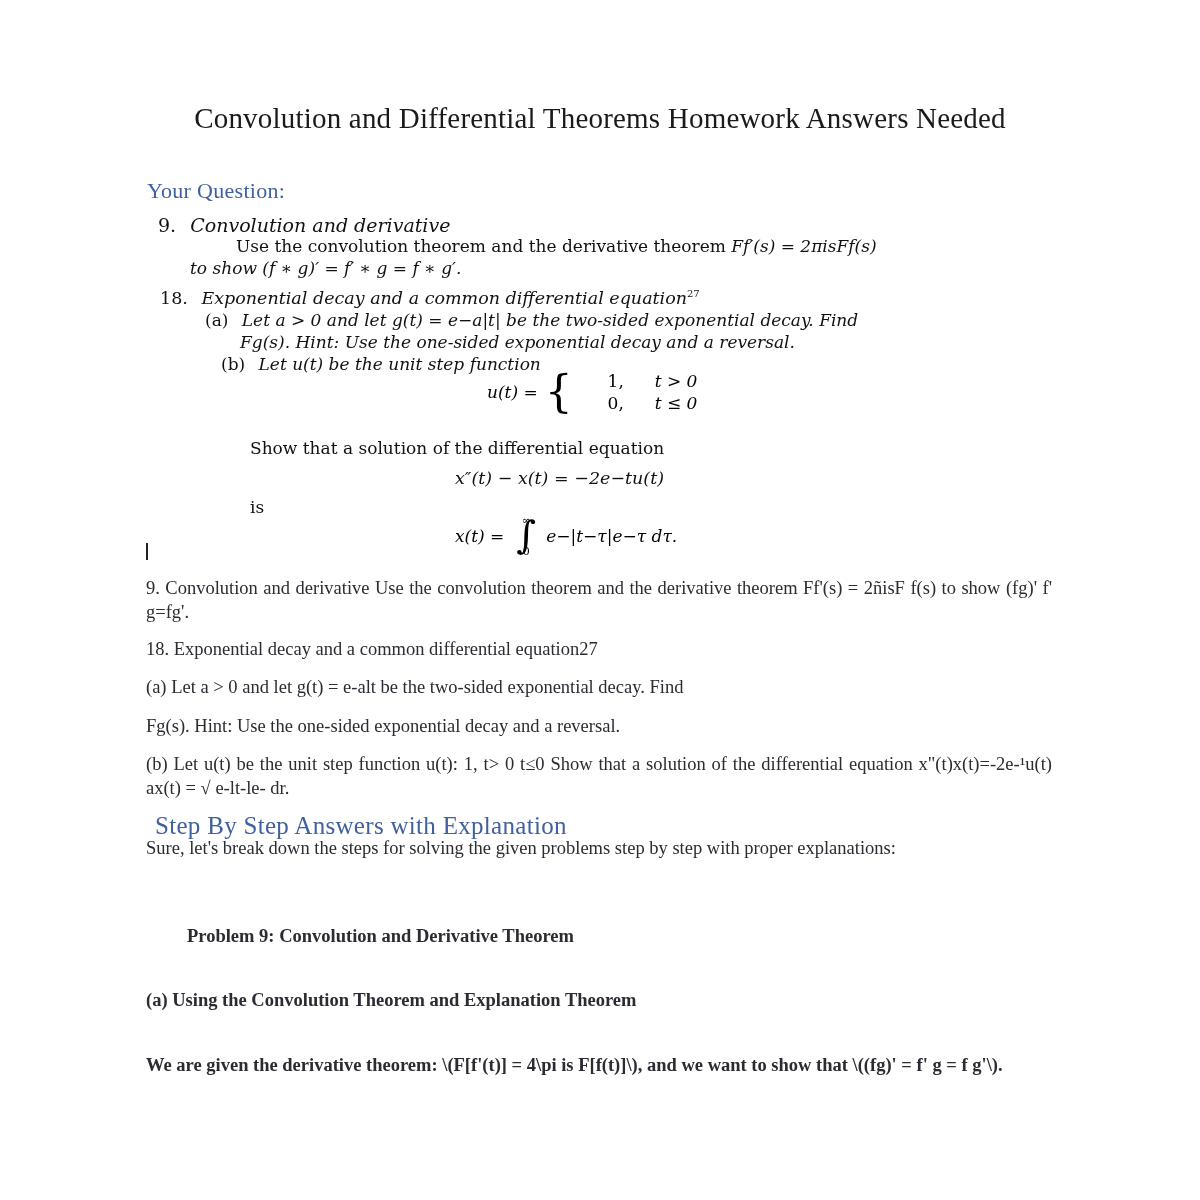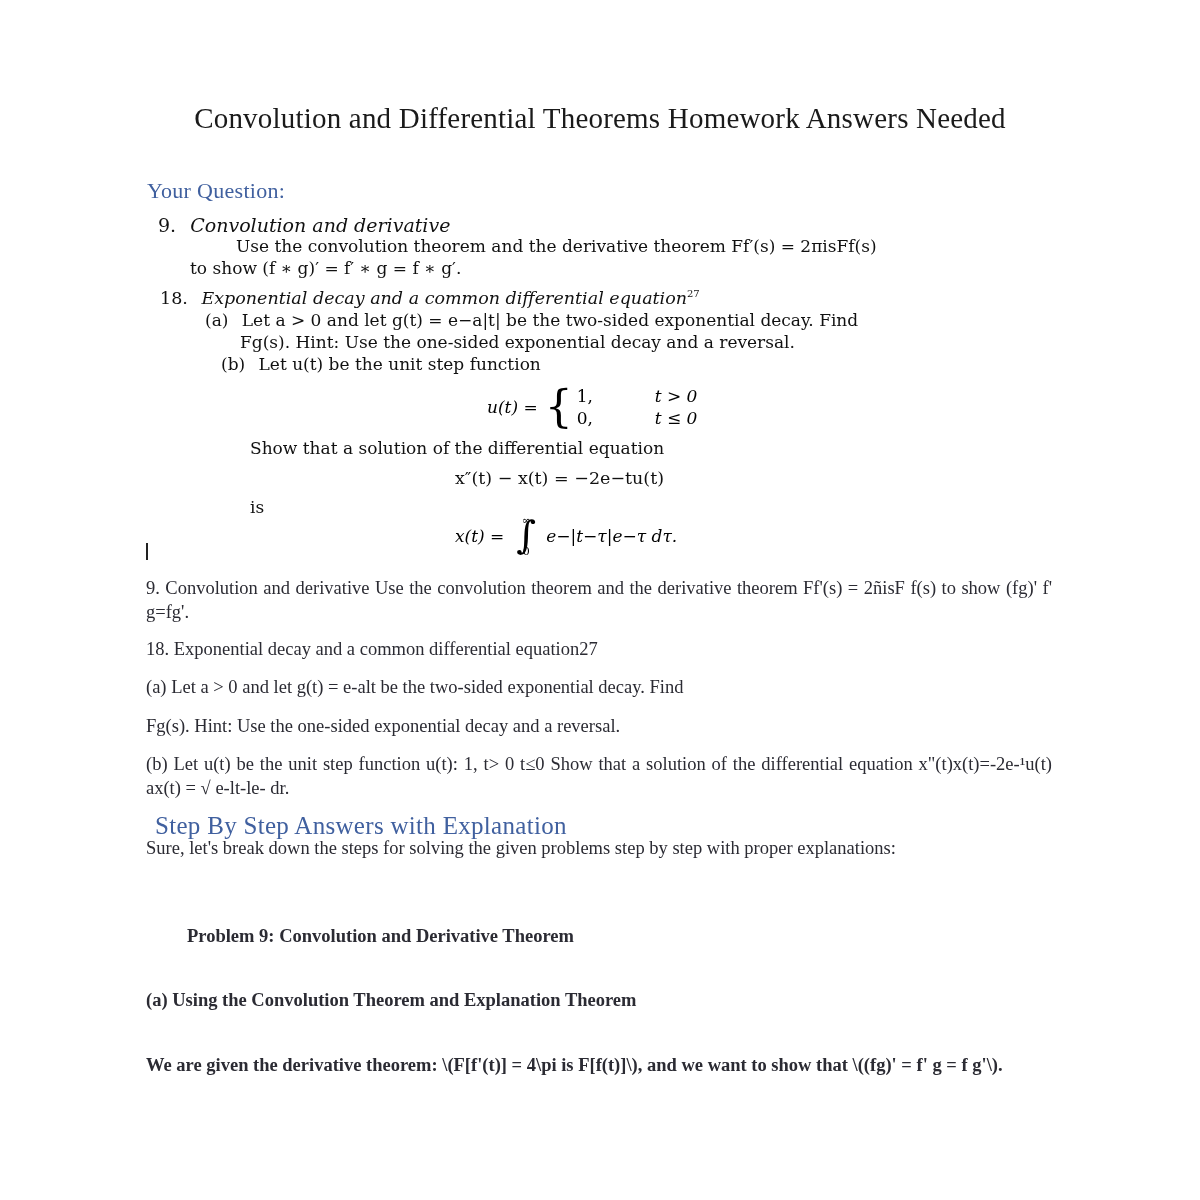--- a/index.html
+++ b/index.html
@@ -50,42 +50,43 @@
   .tex {
     position: absolute;
     font-family: "DejaVu Serif", "Liberation Serif", serif;
     color: #111111;
     font-size: 17px;
     white-space: nowrap;
   }
   .tex-num { font-size: 17.5px; }
   .it { font-style: italic; }
   .sup { font-size: 10px; vertical-align: super; }
-  .mathvar { }
+  .mathvar { font-style: italic; }
 
   
   #q9-head   { left: 158px; top: 214px; font-size: 19px; }
   #q9-l1     { left: 236px; top: 236px; }
   #q9-l2     { left: 190px; top: 258px; }
 
   
   #q18-head  { left: 160px; top: 288px; font-size: 17.5px; }
   #q18a-l1   { left: 205px; top: 310px; }
   #q18a-l2   { left: 240px; top: 332px; }
   #q18b-l1   { left: 221px; top: 354px; }
 
   
   .piecewise-wrap {
     position: absolute;
     left: 487px;
-    top: 385px;
+    top: 370px;
     display: flex;
     align-items: center;
     font-family: "DejaVu Serif", "Liberation Serif", serif;
     font-size: 17px;
+    text-align: center;
   }
   .pw-lhs { font-style: italic; margin-right: 7px; }
   .pw-brace {
     font-size: 44px;
     line-height: 0.82;
     margin-right: 4px;
     font-family: "DejaVu Serif", serif;
   }
   .pw-rows { display: flex; flex-direction: column; line-height: 1.32; }
   .pw-row { display: flex; }

